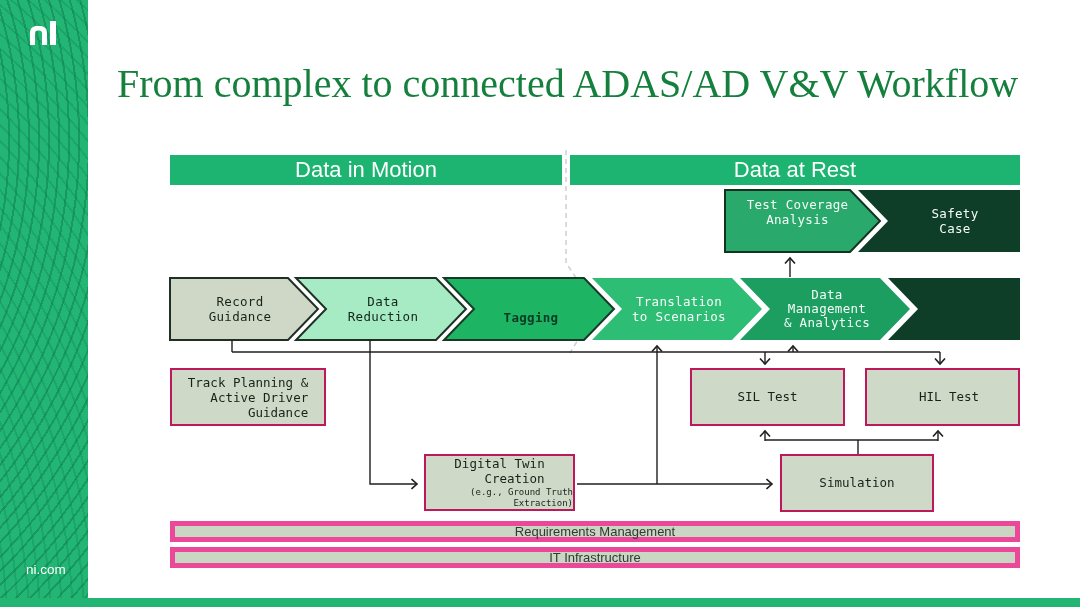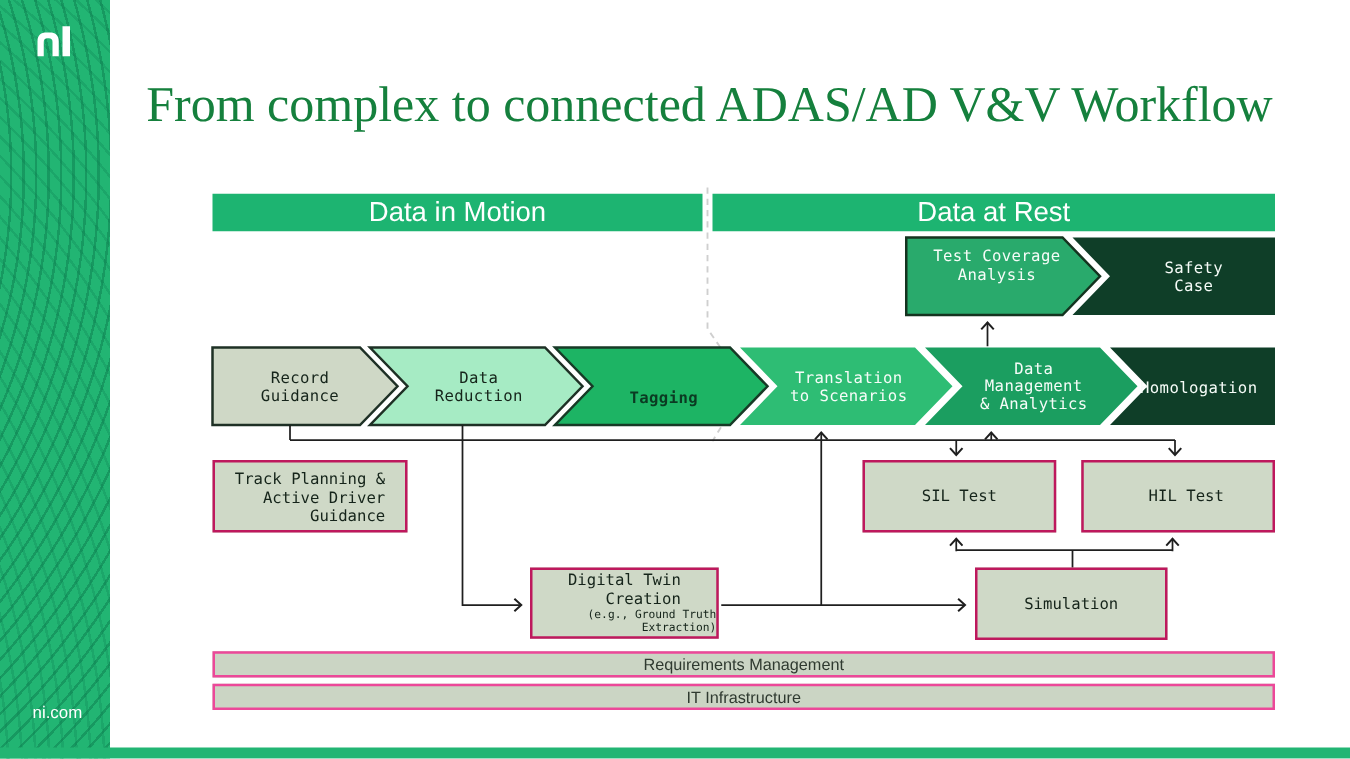--- a/index.html
+++ b/index.html
@@ -37,21 +37,21 @@
 
   
   .pbox{position:absolute;background:#cfd9c7;border:2px solid #be185d;box-sizing:border-box;
         display:flex;flex-direction:column;align-items:center;justify-content:center;text-align:right;
         white-space:pre-line;color:#15241a;
         font-family:"DejaVu Sans Mono","Liberation Mono",monospace;font-size:12.5px;line-height:16px;}
   .pbox .sub{font-size:9px;line-height:11px;margin-top:1px;letter-spacing:0;}
 
   
   .platform{position:absolute;left:170px;width:850px;height:21px;background:#cbd5c4;
-            border:2px solid #ec4899;box-sizing:border-box;display:flex;align-items:center;justify-content:center;
+            border:5px solid #ec4899;box-sizing:border-box;display:flex;align-items:center;justify-content:center;
             color:#2f3a30;font-size:13px;}
 </style>
 </head>
 <body>
 
 <div id="stage">
 
   <div class="sidebar">
     <svg width="34" height="28" style="position:absolute;left:27px;top:20px;" viewBox="0 0 34 28">
       <path d="M3 25 V13 C3 8 6 6 10 6 H13 C17 6 20 8 20 13 V25 H15 V13.5 C15 11.5 14 10.5 12 10.5 H11 C9 10.5 8 11.5 8 13.5 V25 Z" fill="#ffffff"></path>
@@ -105,21 +105,20 @@
   <div class="lbl dark" style="left:175px;top:278px;width:130px;height:62px;">Record
 Guidance</div>
   <div class="lbl dark" style="left:318px;top:278px;width:130px;height:62px;">Data
 Reduction</div>
   <div class="lbl deep" style="left:466px;top:278px;width:130px;height:79px;">Tagging</div>
   <div class="lbl light" style="left:614px;top:278px;width:130px;height:62px;">Translation
 to Scenarios</div>
   <div class="lbl light" style="left:762px;top:278px;width:130px;height:62px;line-height:14px;">Data
 Management
 &amp; Analytics</div>
-  <div class="lbl light" style="left:898px;top:278px;width:122px;height:62px;">Homologation</div>
   <div class="lbl light" style="left:730px;top:190px;width:135px;height:44px;">Test Coverage
 Analysis</div>
   <div class="lbl light" style="left:890px;top:190px;width:130px;height:62px;">Safety
 Case</div>
 
   <div class="pbox" style="left:170px;top:368px;width:156px;height:58px;line-height:15px;">Track Planning &amp;
 Active Driver
 Guidance</div>
   <div class="pbox" style="left:690px;top:368px;width:155px;height:58px;">SIL Test</div>
   <div class="pbox" style="left:865px;top:368px;width:155px;height:58px;padding-left:13px;">HIL Test</div>

